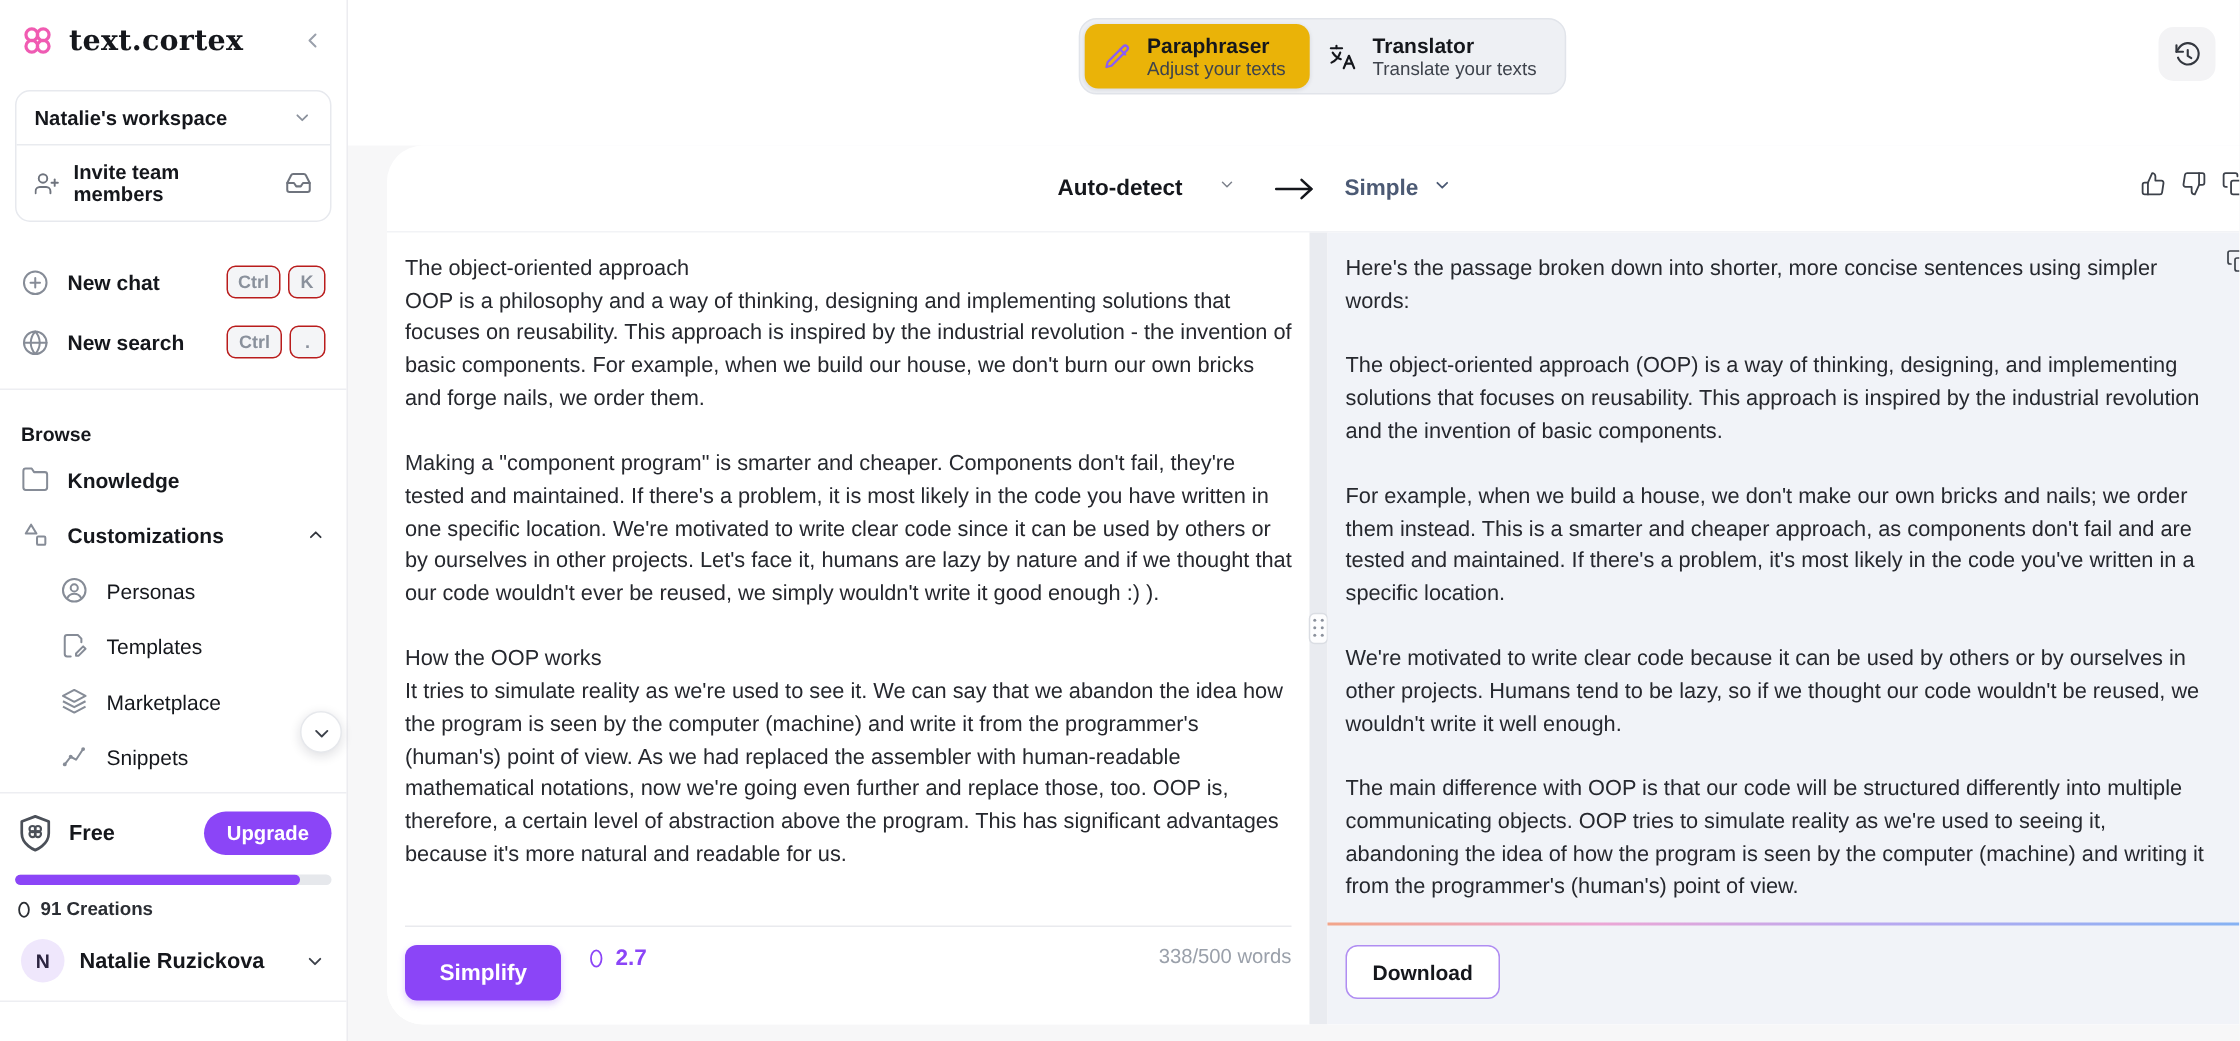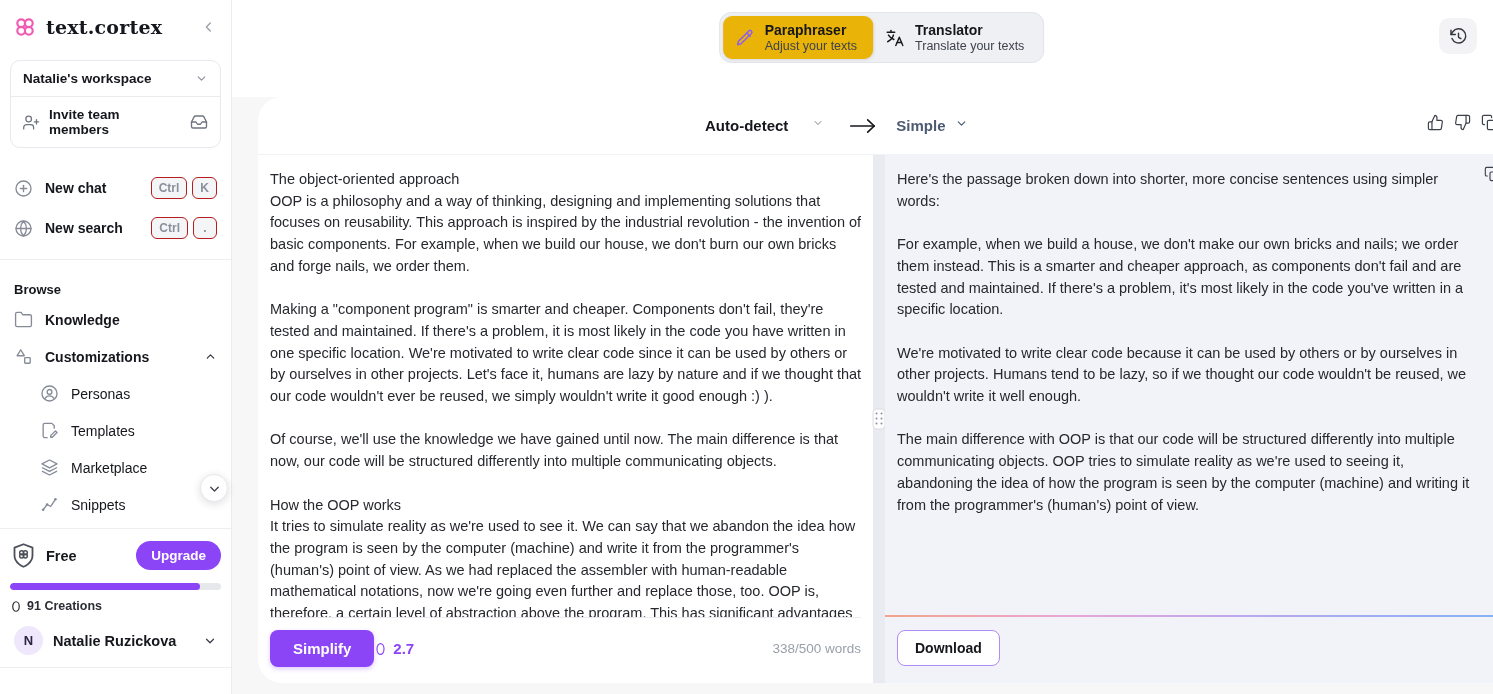--- a/index.html
+++ b/index.html
@@ -88,21 +88,21 @@
                  display:grid; grid-template-columns:repeat(2,3px); grid-auto-rows:3px; gap:2px;
                  align-content:center; justify-content:center; }
   .drag-handle i { width:2px; height:2px; border-radius:50%; background:#8b919c; }
   .result-panel { width:608px; flex-shrink:0; background:#f1f3f8; display:flex; flex-direction:column; position:relative; }
 
   .text-area { flex:1; min-height:0; overflow:hidden; padding:14px 11px 0 12px;
                font-size:14.5px; line-height:21.7px; color:#26282e; }
   .para { white-space:pre-line; margin-bottom:21.7px; }
 
   .source-footer { flex-shrink:0; margin:0 12px; border-top:1px solid #e9eaee;
-                   padding:12px 0 16px; display:flex; align-items:center; }
+                   padding:12px 0 16px; display:flex; align-items:flex-start; gap:17px; }
   .simplify-btn { background:#8b45f7; color:#fff; border:none; border-radius:8px; padding:10px 23px;
                   font-size:15px; font-weight:700; cursor:pointer; box-shadow:0 2px 5px rgba(139,69,247,.28); }
   .credits { display:flex; align-items:center; gap:6px; color:#8b45f7; font-size:15px; font-weight:600; }
   .word-count { margin-left:auto; color:#9aa0aa; font-size:13.5px; font-weight:400; }
 
   .gradient-line { height:2px; flex-shrink:0;
                    background:linear-gradient(90deg,#f2a58a 0%,#eba6d5 30%,#b9a8f0 60%,#86b2f3 100%); }
   .result-footer { flex-shrink:0; display:flex; align-items:center; padding:13px 12px 17px; }
   .download-btn { background:#fff; border:1.5px solid #b08df2; border-radius:8px; padding:9px 17px;
                   font-size:14px; font-weight:600; color:#15171c; cursor:pointer; }
@@ -419,21 +419,20 @@
         </div>
       </div>
 
       <div class="panels">
 
         <section class="source-panel">
           <div class="text-area">
             <div class="para">The object-oriented approach
 OOP is a philosophy and a way of thinking, designing and implementing solutions that focuses on reusability. This approach is inspired by the industrial revolution - the invention of basic components. For example, when we build our house, we don't burn our own bricks and forge nails, we order them.</div>
             <div class="para">Making a "component program" is smarter and cheaper. Components don't fail, they're tested and maintained. If there's a problem, it is most likely in the code you have written in one specific location. We're motivated to write clear code since it can be used by others or by ourselves in other projects. Let's face it, humans are lazy by nature and if we thought that our code wouldn't ever be reused, we simply wouldn't write it good enough :) ).</div>
-            <div class="para">Of course, we'll use the knowledge we have gained until now. The main difference is that now, our code will be structured differently into multiple communicating objects.</div>
             <div class="para">How the OOP works
 It tries to simulate reality as we're used to see it. We can say that we abandon the idea how the program is seen by the computer (machine) and write it from the programmer's (human's) point of view. As we had replaced the assembler with human-readable mathematical notations, now we're going even further and replace those, too. OOP is, therefore, a certain level of abstraction above the program. This has significant advantages because it's more natural and readable for us.</div>
           </div>
           <div class="source-footer">
             <button class="simplify-btn">Simplify</button>
             <span class="credits">
               <span>
                 <svg width="13" height="16" viewBox="0 0 24 24" fill="none" stroke="currentColor" stroke-width="2.2">
                     <ellipse cx="12" cy="12" rx="6.5" ry="10"></ellipse>
                   </svg>
@@ -459,20 +458,21 @@
           <button class="copy-edge">
             <span>
               <svg width="16" height="16" viewBox="0 0 24 24" fill="none" stroke="currentColor" stroke-width="1.7" stroke-linecap="round" stroke-linejoin="round">
                   <rect x="9" y="9" width="13" height="13" rx="2"></rect>
                   <path d="M5 15H4a2 2 0 0 1-2-2V4a2 2 0 0 1 2-2h9a2 2 0 0 1 2 2v1"></path>
                 </svg>
             </span>
           </button>
           <div class="text-area">
             <div class="para">Here's the passage broken down into shorter, more concise sentences using simpler words:</div>
+            <div class="para">The object-oriented approach (OOP) is a way of thinking, designing, and implementing solutions that focuses on reusability. This approach is inspired by the industrial revolution and the invention of basic components.</div>
             <div class="para">For example, when we build a house, we don't make our own bricks and nails; we order them instead. This is a smarter and cheaper approach, as components don't fail and are tested and maintained. If there's a problem, it's most likely in the code you've written in a specific location.</div>
             <div class="para">We're motivated to write clear code because it can be used by others or by ourselves in other projects. Humans tend to be lazy, so if we thought our code wouldn't be reused, we wouldn't write it well enough.</div>
             <div class="para">The main difference with OOP is that our code will be structured differently into multiple communicating objects. OOP tries to simulate reality as we're used to seeing it, abandoning the idea of how the program is seen by the computer (machine) and writing it from the programmer's (human's) point of view.</div>
 
           </div>
           <div class="gradient-line"></div>
           <div class="result-footer">
             <button class="download-btn">Download</button>
           </div>
         </section>

